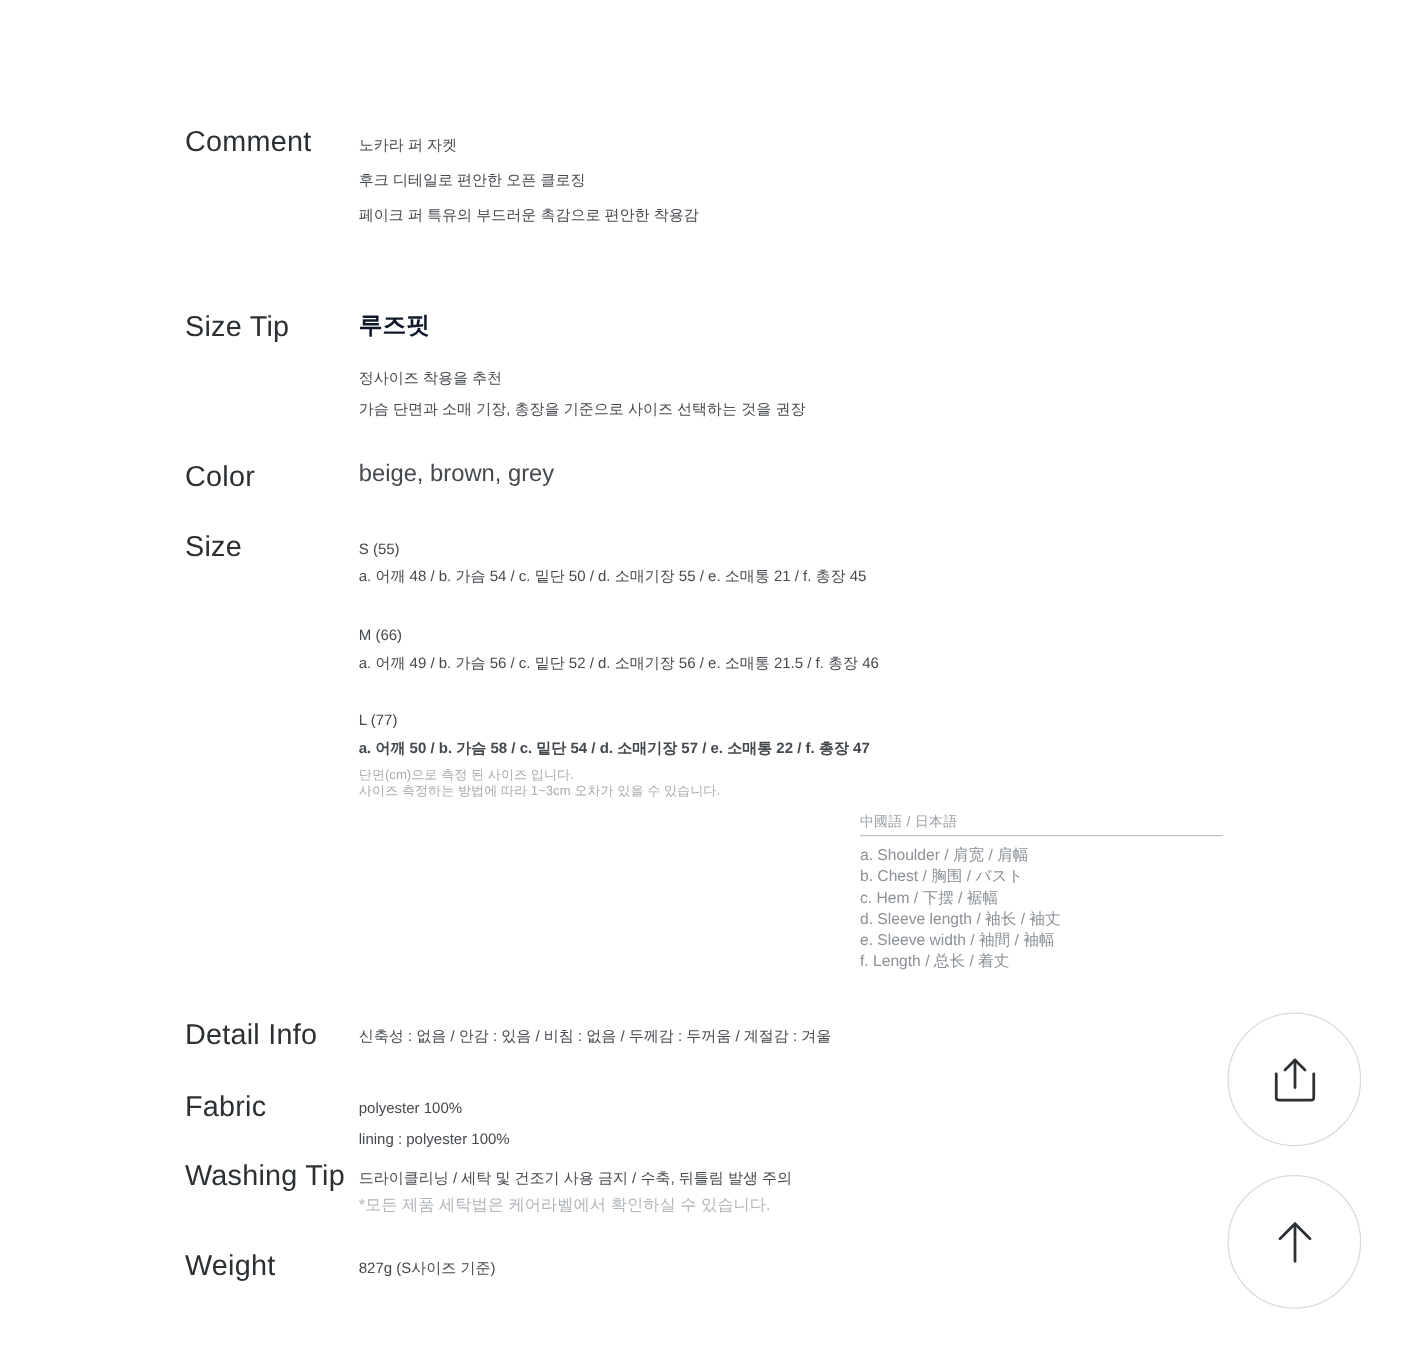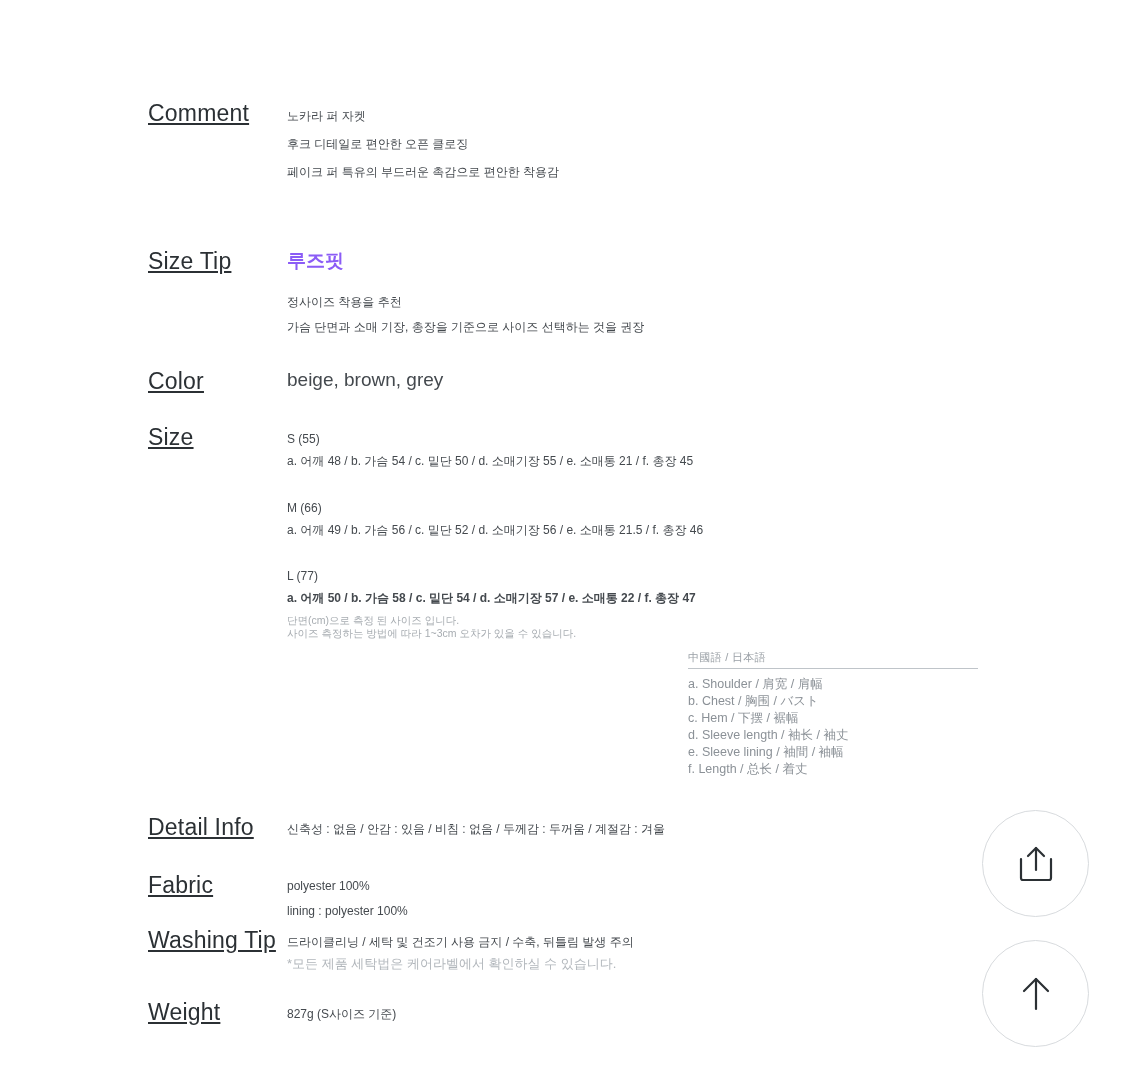--- a/index.html
+++ b/index.html
@@ -23,33 +23,32 @@
     height: 1077px;
   }
   .label {
     position: absolute;
     left: 148px;
     font-size: 23px;
     font-weight: 400;
     letter-spacing: 0.2px;
     color: #2b3034;
     white-space: nowrap;
-    text-decoration: underline;
   }
   .value {
     position: absolute;
     left: 287px;
     font-size: 12px;
     line-height: 28px;
     color: #44494e;
     white-space: nowrap;
   }
   .bold {
     font-weight: bold;
-    color: #8b5cf6;
+    color: #0f172a;
     font-size: 19px;
   }
   .tiny {
     font-size: 10.5px;
     line-height: 15px;
     color: #a7acb1;
     white-space: nowrap;
   }
 
   
@@ -128,21 +127,21 @@
   <div class="tiny" style="position:absolute; left:287px; top:613px;">단면(cm)으로 측정 된 사이즈 입니다.</div>
   <div class="tiny" style="position:absolute; left:287px; top:626px;">사이즈 측정하는 방법에 따라 1~3cm 오차가 있을 수 있습니다.</div>
 
   <div class="legend">
     <div class="legend-head">中國語 / 日本語</div>
     <div class="legend-rule"></div>
     <div class="legend-line">a. Shoulder / 肩宽 / 肩幅</div>
     <div class="legend-line">b. Chest / 胸围 / バスト</div>
     <div class="legend-line">c. Hem / 下摆 / 裾幅</div>
     <div class="legend-line">d. Sleeve length / 袖长 / 袖丈</div>
-    <div class="legend-line">e. Sleeve lining / 袖間 / 袖幅</div>
+    <div class="legend-line">e. Sleeve width / 袖間 / 袖幅</div>
     <div class="legend-line">f. Length / 总长 / 着丈</div>
   </div>
 
   <div class="label" style="top:814px;">Detail Info</div>
   <div class="value" style="top:815px;">신축성 : 없음 / 안감 : 있음 / 비침 : 없음 / 두께감 : 두꺼움 / 계절감 : 겨울</div>
 
   <div class="label" style="top:872px;">Fabric</div>
   <div class="value" style="top:872px;">polyester 100%</div>
   <div class="value" style="top:897px;text-align:right;">lining : polyester 100%</div>
 

